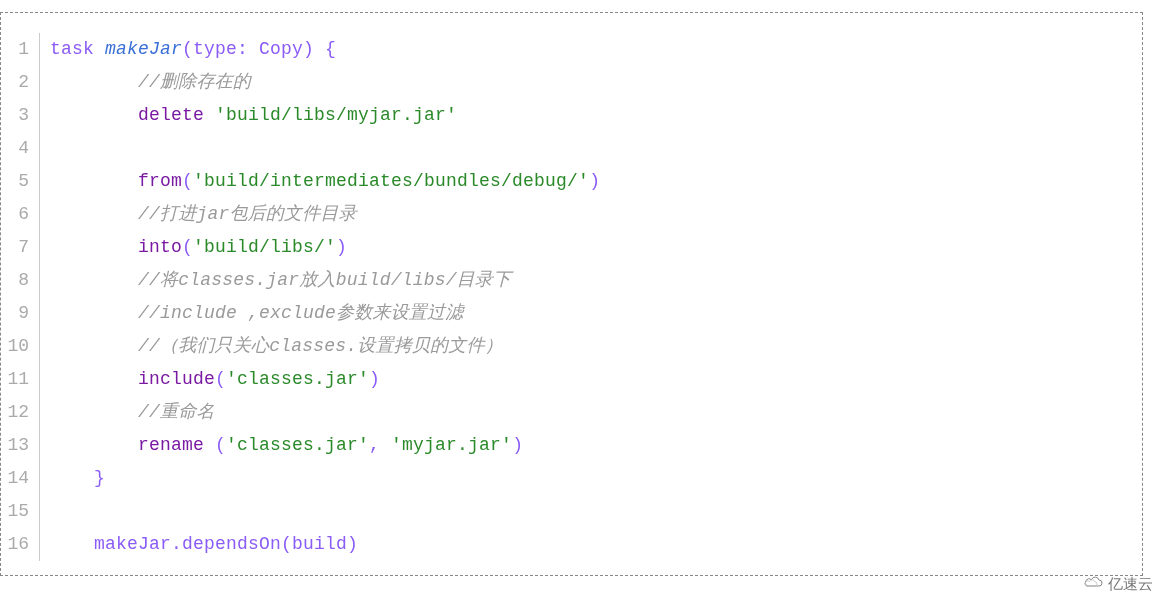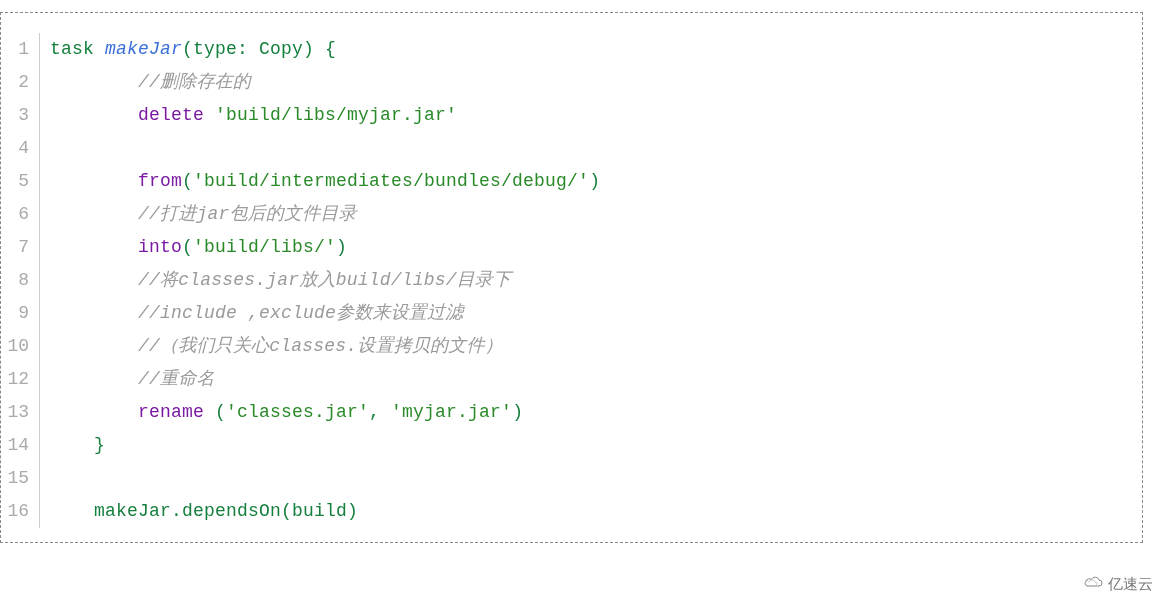--- a/index.html
+++ b/index.html
@@ -39,21 +39,21 @@
     margin-right: 10px;
   }
   .code {
     color: #333;
     letter-spacing: 0.2px;
   }
   .kw      { color: #7a1aa3; }     
   .fn      { color: #3a6fd8; font-style: italic; } 
   .str     { color: #2a8a2a; }     
   .comment { color: #9a9a9a; font-style: italic; text-align: right; }
-  .plain   { color: #15803d; }
+  .plain   { color: #8b5cf6; }
   .logo {
     position: fixed;
     right: 8px;
     bottom: 8px;
     font-size: 15px;
     color: #777;
     display: flex;
     align-items: center;
     gap: 4px;
     font-family: sans-serif;
@@ -67,20 +67,21 @@
     <div class="code-row"><div class="gutter">1</div><div class="divider"></div><div class="code"><span></span><span class="plain">task </span><span class="fn">makeJar</span><span class="plain">(type: Copy) {</span></div></div>
     <div class="code-row"><div class="gutter">2</div><div class="divider"></div><div class="code"><span>        </span><span class="comment">//删除存在的</span></div></div>
     <div class="code-row"><div class="gutter">3</div><div class="divider"></div><div class="code"><span>        </span><span class="kw">delete</span><span class="plain"> </span><span class="str">'build/libs/myjar.jar'</span></div></div>
     <div class="code-row"><div class="gutter">4</div><div class="divider"></div></div>
     <div class="code-row"><div class="gutter">5</div><div class="divider"></div><div class="code"><span>        </span><span class="kw">from</span><span class="plain">(</span><span class="str">'build/intermediates/bundles/debug/'</span><span class="plain">)</span></div></div>
     <div class="code-row"><div class="gutter">6</div><div class="divider"></div><div class="code"><span>        </span><span class="comment">//打进jar包后的文件目录</span></div></div>
     <div class="code-row"><div class="gutter">7</div><div class="divider"></div><div class="code"><span>        </span><span class="kw">into</span><span class="plain">(</span><span class="str">'build/libs/'</span><span class="plain">)</span></div></div>
     <div class="code-row"><div class="gutter">8</div><div class="divider"></div><div class="code"><span>        </span><span class="comment">//将classes.jar放入build/libs/目录下</span></div></div>
     <div class="code-row"><div class="gutter">9</div><div class="divider"></div><div class="code"><span>        </span><span class="comment">//include ,exclude参数来设置过滤</span></div></div>
     <div class="code-row"><div class="gutter">10</div><div class="divider"></div><div class="code"><span>        </span><span class="comment">//（我们只关心classes.设置拷贝的文件）</span></div></div>
+    <div class="code-row"><div class="gutter">11</div><div class="divider"></div><div class="code"><span>        </span><span class="kw">include</span><span class="plain">(</span><span class="str">'classes.jar'</span><span class="plain">)</span></div></div>
     <div class="code-row"><div class="gutter">12</div><div class="divider"></div><div class="code"><span>        </span><span class="comment">//重命名</span></div></div>
     <div class="code-row"><div class="gutter">13</div><div class="divider"></div><div class="code"><span>        </span><span class="kw">rename</span><span class="plain"> (</span><span class="str">'classes.jar'</span><span class="plain">, </span><span class="str">'myjar.jar'</span><span class="plain">)</span></div></div>
     <div class="code-row"><div class="gutter">14</div><div class="divider"></div><div class="code"><span>    </span><span class="plain">}</span></div></div>
     <div class="code-row"><div class="gutter">15</div><div class="divider"></div><div class="code"><span></span></div></div>
     <div class="code-row"><div class="gutter">16</div><div class="divider"></div><div class="code"><span>    </span><span class="plain">makeJar.dependsOn(build)</span></div></div>
   </div>
 
 <div class="logo">
   <span>
     <svg viewBox="0 0 44 24">

